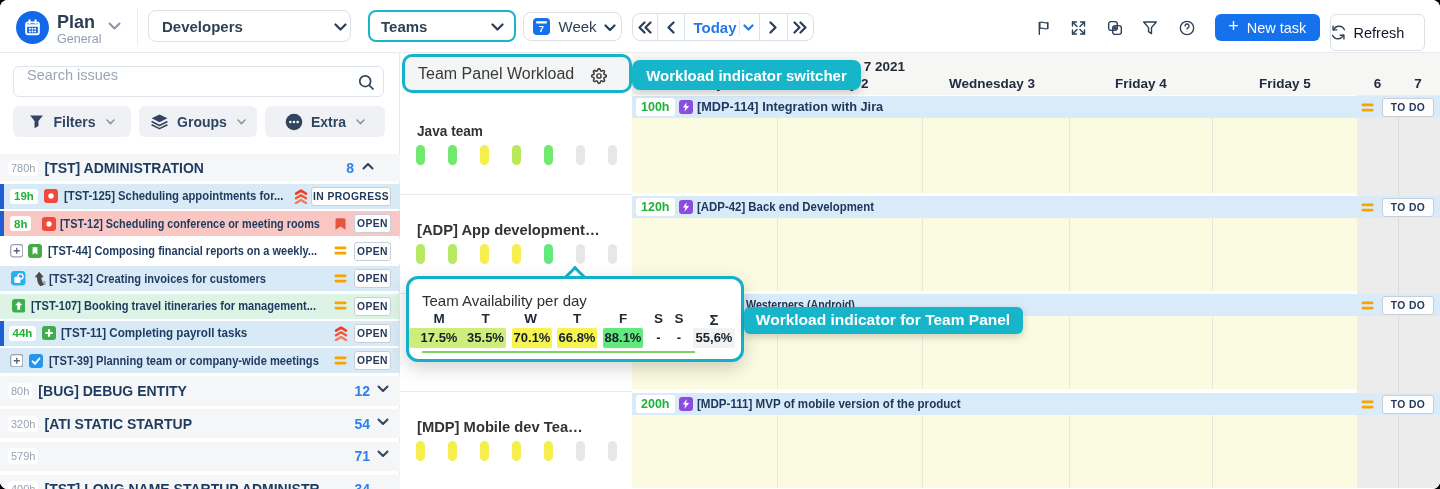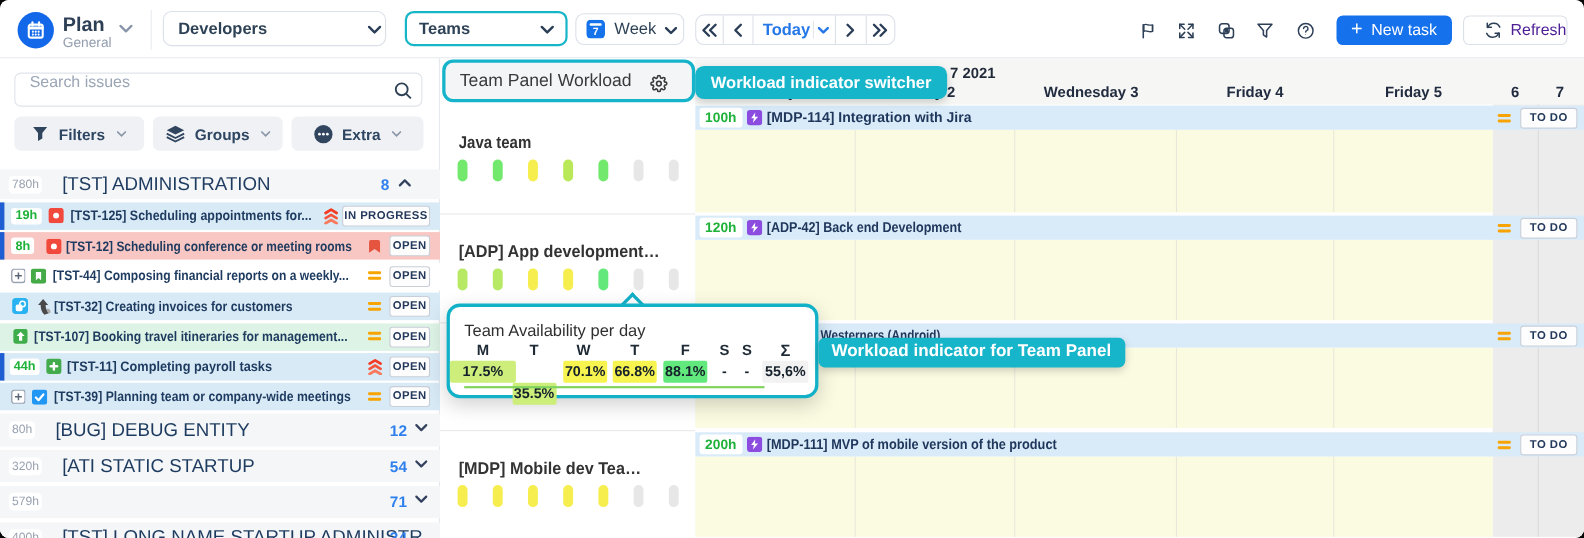--- a/index.html
+++ b/index.html
@@ -11,30 +11,30 @@
 #tophdr { position:absolute; left:0; top:0; width:1440px; height:53px; background:#fff; border-bottom:1px solid #e8eaee; z-index:30; }
 #logo { position:absolute; left:15.5px; top:11px; width:33px; height:33px; border-radius:50%; background:#1268e8; display:flex; align-items:center; justify-content:center; }
 #plan { position:absolute; left:57px; top:12px; font-size:18px; font-weight:700; color:#2d3f55; }
 #general { position:absolute; left:57px; top:32px; font-size:12.5px; color:#939daf; }
 .sel { position:absolute; top:10px; height:32px; border:1.5px solid #dbe0e8; border-radius:8px; background:#fff; display:flex; align-items:center; font-size:15px; font-weight:600; color:#2e4256; }
 #navgrp { position:absolute; left:632px; top:13px; width:182px; height:28px; border:1.5px solid #dbe0e8; border-radius:8px; background:#fff; display:flex; }
 .navcell { display:flex; align-items:center; justify-content:center; border-right:1px solid #dde2e9; }
 .navcell:last-child { border-right:none; }
 .hicon { position:absolute; top:20px; }
 #btn-new { position:absolute; left:1214.5px; top:14px; width:105.5px; height:27px; background:#1671ec; border-radius:6px; color:#fff; font-size:14.5px; font-weight:500; display:flex; align-items:center; justify-content:center; }
-#btn-refresh { position:absolute; left:1329.5px; top:14px; width:95.5px; height:27px; background:#fff; border:1.5px solid #dbe0e8; border-radius:6px; color:#4c1d95; font-size:14.5px; font-weight:500; display:flex; align-items:center; justify-content:flex-end; }
+#btn-refresh { position:absolute; left:1329.5px; top:14px; width:95.5px; height:37px; background:#fff; border:1.5px solid #dbe0e8; border-radius:6px; color:#0f172a; font-size:14.5px; font-weight:500; display:flex; align-items:center; justify-content:flex-start; }
 
 
 #leftpanel { position:absolute; left:0; top:53px; width:400px; height:436px; background:#fff; border-right:1px solid #e5e8ec; z-index:5; }
 #search { position:absolute; left:13px; top:13px; width:371px; height:31px; border:1.5px solid #dfe3ea; border-radius:6px; display:flex; }
 #search span { margin-left:13px; font-size:14.5px; color:#9aa5b5; }
 .fbtn { position:absolute; top:53px; height:31px; background:#eff1f5; border-radius:6px; display:flex; align-items:center; justify-content:center; font-size:14px; font-weight:600; color:#2e4662; }
 .grow { position:absolute; left:0; width:400px; background:#f4f6f8; display:flex; align-items:center; }
 .grow .hrs { background:#fff; border-radius:4px; padding:2px 3px; font-size:11px; color:#98a1b0; margin-left:8px; }
-.grow .gtitle { font-size:17px; font-weight:400; color:#1d3a5f; margin-left:18px; white-space:nowrap; }
+.grow .gtitle { font-size:14px; font-weight:700; color:#1d3a5f; margin-left:6px; white-space:nowrap; }
 .grow .gcount { position:absolute; right:30px; font-size:14px; font-weight:700; color:#2f80ed; }
 .grow .gchev { position:absolute; right:11px; top:50%; margin-top:-6px; }
 .trow { position:absolute; left:0; width:400px; height:25px; display:flex; align-items:center; }
 .trow .hrs { background:#fff; border-radius:3px; padding:1.5px 4px; font-size:11.5px; font-weight:700; color:#1fb23a; }
 .trow .ttxt { font-size:12.5px; font-weight:700; color:#1d3a5f; white-space:nowrap; transform-origin:0 50%; }
 .lbord { position:absolute; left:0; top:0; width:3.5px; height:100%; background:#1f5dd3; }
 .pill { position:absolute; top:3px; height:19px; background:#fdfdfe; border:1px solid #c9cfd8; border-radius:3px; display:flex; align-items:center; justify-content:center; font-size:10.3px; font-weight:700; letter-spacing:0.4px; color:#24395b; white-space:nowrap; }
 .prio { position:absolute; top:50%; margin-top:-7px; }
 
 
@@ -517,21 +517,21 @@
   <div class="ptitle">Team Availability per day</div>
   <div class="colh" style="left:30px;">M</div>
   <div class="colh" style="left:76.5px;">T</div>
   <div class="colh" style="left:121.5px;">W</div>
   <div class="colh" style="left:168px;">T</div>
   <div class="colh" style="left:214px;">F</div>
   <div class="colh" style="left:249.5px;">S</div>
   <div class="colh" style="left:270px;">S</div>
   <div class="colh" style="left:305px; font-size:15px;">Σ</div>
   <div class="vbox" style="left:30px; width:60px; background:#cdee7a;">17.5%</div>
-  <div class="vbox" style="left:76.5px; width:40px; background:#cdee7a;margin-top:20px;">35.5%</div>
+  <div class="vbox" style="left:76.5px; width:40px; background:#cdee7a;">35.5%</div>
   <div class="vbox" style="left:123px; width:40px; background:#f7f34f;">70.1%</div>
   <div class="vbox" style="left:168px; width:40px; background:#f7f34f;">66.8%</div>
   <div class="vbox" style="left:214px; width:40px; background:#62e97d;">88.1%</div>
   <div class="vbox" style="left:249.5px;">-</div>
   <div class="vbox" style="left:270px;">-</div>
   <div class="vbox" style="left:305px; width:42px; background:#f2f2f2;">55,6%</div>
   <div id="pline"></div>
 </div>
 <div id="tip2">Workload indicator for Team Panel</div>
 

